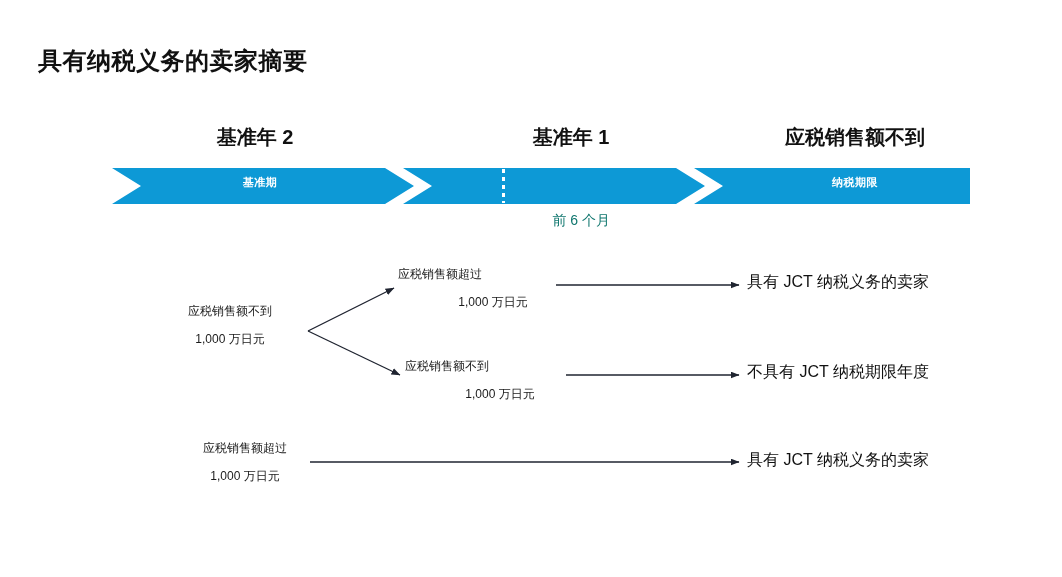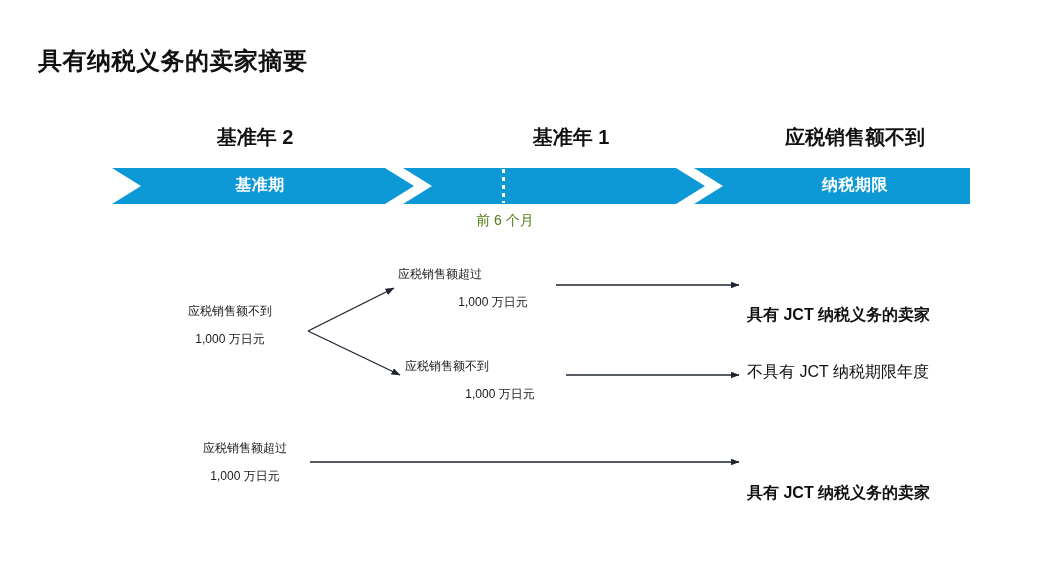--- a/index.html
+++ b/index.html
@@ -49,21 +49,21 @@
   #chevron-band {
     position: absolute;
     left: 0;
     top: 168px;
     width: 1062px;
     height: 36px;
   }
   .chev-label {
     position: absolute;
     top: 175px;
-    font-size: 16px;
+    font-size: 11px;
     font-weight: bold;
     color: #ffffff;
     white-space: nowrap;
     text-align: center;
     letter-spacing: 0.5px;
   }
   #chev-label-0 { left: 160px; width: 200px; }
   #chev-label-2 { left: 740px; width: 230px; text-align: center; }
 
   
@@ -78,23 +78,23 @@
         rgba(255,255,255,0) 4px, rgba(255,255,255,0) 8px);
     background-size: 3px 8px;
   }
 
   
   #six-month-note {
     position: absolute;
     left: 400px;
     top: 212px;
     width: 210px;
-    text-align: center;
+    text-align: right;
     font-size: 14px;
-    color: #4d7c0f;
+    color: #0f766e;
     white-space: nowrap;
   }
 
   
   .node-text {
     position: absolute;
     font-size: 12px;
     line-height: 28px;
     color: #1a1a1a;
     white-space: nowrap;
@@ -127,21 +127,21 @@
     width: 200px;
     text-align: center;
   }
 
   .outcome {
     position: absolute;
     font-size: 16px;
     color: #111111;
     white-space: nowrap;
   }
-  .outcome.bold { font-weight: bold; margin-top: 33px; }
+  .outcome.bold { font-weight: normal; }
   #outcome-0 { left: 747px; top: 272px; }
   #outcome-1 { left: 747px; top: 362px; }
   #outcome-2 { left: 747px; top: 450px; }
 
   
   #vector-layer {
     position: absolute;
     left: 0;
     top: 0;
     width: 1062px;

